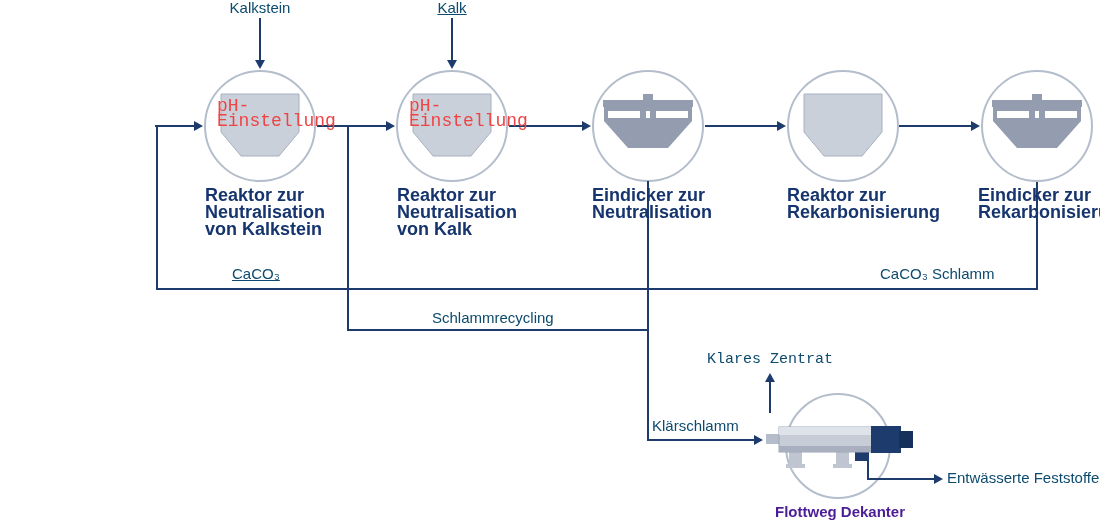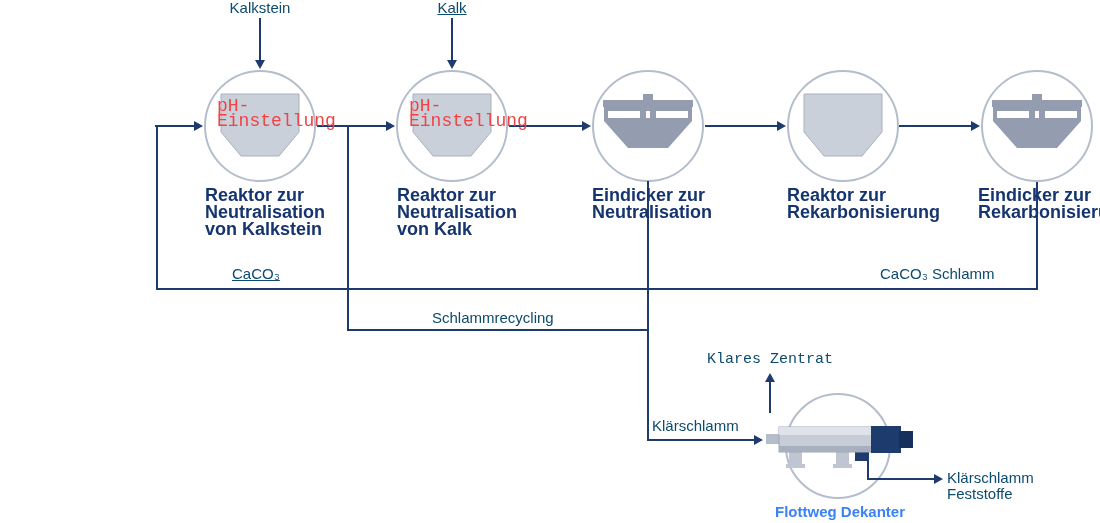--- a/index.html
+++ b/index.html
@@ -15,21 +15,21 @@
   .centered{transform:translateX(-50%);text-align:center;}
   .unit-name{
     position:absolute;font-size:18px;font-weight:bold;color:#16356e;
     line-height:17px;white-space:pre-line;
   }
   .ph{
     position:absolute;font-size:18px;color:#ef4444;line-height:15px;
     white-space:pre-line;
     font-family:Liberation Mono, monospace;
   }
-  .brand{font-weight:bold;color:#3b82f6;font-size:15px;}
+  .brand{font-weight:bold;color:#4c1d95;font-size:15px;}
 </style>
 </head>
 <body>
 
 <div class="canvas">
 
   <svg width="1100" height="523" viewBox="0 0 1100 523">
 
     <g fill="#ffffff" stroke="#b4bdcb" stroke-width="2">
       <circle cx="260" cy="126" r="55"></circle>
@@ -129,17 +129,17 @@
   <div class="unit-name" style="left:787px;top:187px;width:130px;">Reaktor zur
 Rekarbonisierung</div>
   <div class="unit-name" style="left:978px;top:187px;width:124px;">Eindicker zur
 Rekarbonisierung</div>
 
   <div class="lbl" style="left:232px;top:266px;text-decoration:underline;">CaCO₃</div>
   <div class="lbl" style="left:840px;top:266px;margin-left:40px;">CaCO₃ Schlamm</div>
   <div class="lbl" style="left:408px;top:310px;margin-left:24px;">Schlammrecycling</div>
   <div class="lbl" style="left:652px;top:418px;text-align:right;">Klärschlamm</div>
   <div class="lbl centered" style="left:770px;top:352px;font-family:Liberation Mono, monospace;">Klares Zentrat</div>
-  <div class="lbl" style="left:947px;top:470px;">Klärschlamm Feststoffe</div>
+  <div class="lbl" style="left:947px;top:470px;">Entwässerte Feststoffe</div>
 
   <div class="lbl brand centered" style="left:840px;top:504px;">Flottweg Dekanter</div>
 
 </div>
 
 </body></html>

